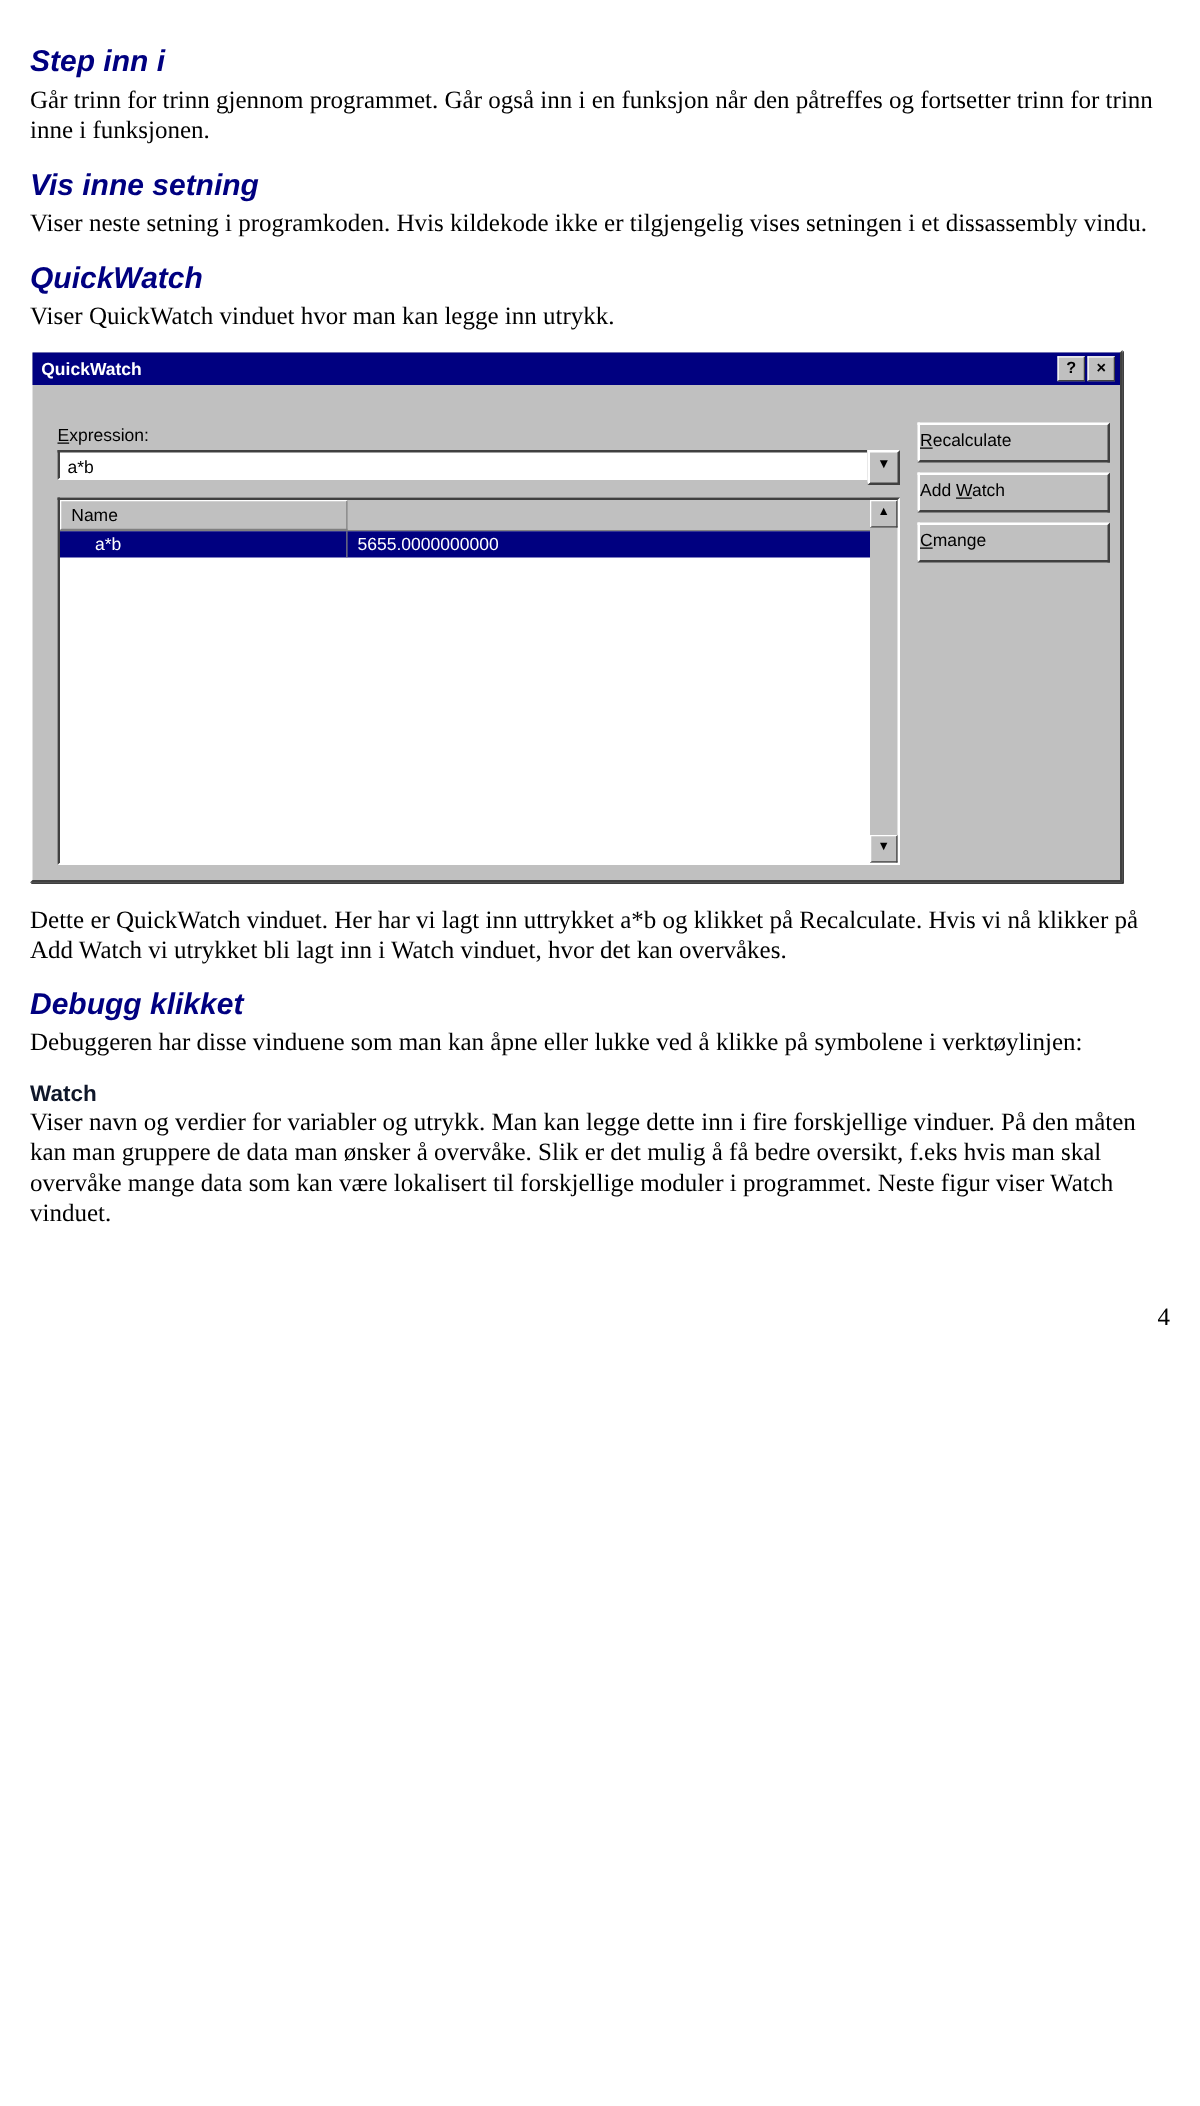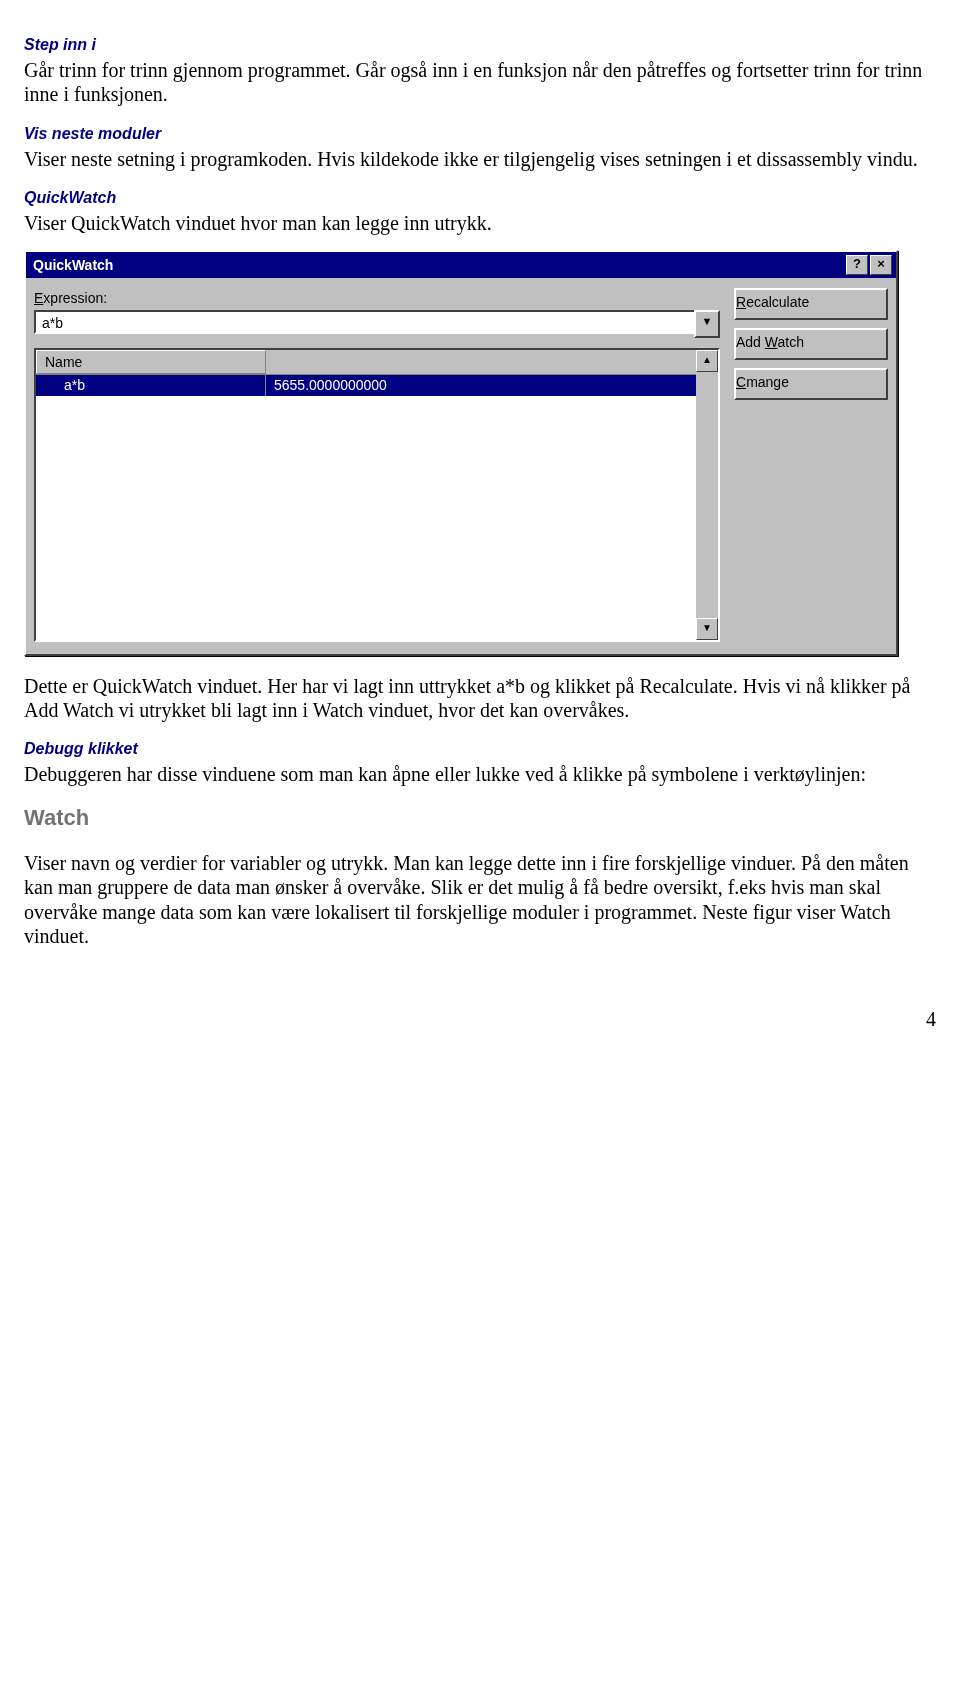--- a/index.html
+++ b/index.html
@@ -9,30 +9,30 @@
     font-size: 20px;
     color: #000;
     background: #fff;
     width: 960px;
     box-sizing: border-box;
   }
   h2.section {
     font-family: Arial, Helvetica, sans-serif;
     font-weight: bold;
     font-style: italic;
-    font-size: 16px;
+    font-size: 24px;
     color: #000080;
     margin: 18px 0 4px 0;
   }
   h2.subsection {
     font-family: Arial, Helvetica, sans-serif;
     font-weight: bold;
-    font-size: 22px;
-    color: #737373;
-    margin: 18px 0 20px 0;
+    font-size: 18px;
+    color: #0f172a;
+    margin: 18px 0 0 0;
   }
   p.body {
     margin: 0 0 14px 0;
     line-height: 1.22;
   }
   .page-num {
     text-align: right;
     font-size: 20px;
     margin-top: 60px;
   }
@@ -73,22 +73,23 @@
     border-bottom: 1px solid #404040;
     margin-left: 2px;
     color: #000;
     font-size: 13px;
     font-weight: bold;
     text-align: center;
     line-height: 16px;
     font-family: Arial, sans-serif;
   }
   .qw-body {
-    padding: 10px 12px 12px 8px;
-    display: flex;
+    padding: 10px 12px 12px 20px;
+    display: flex;
+    margin-top: 20px;
   }
   .qw-left {
     flex: 1;
     padding-right: 14px;
   }
   .qw-right {
     width: 150px;
   }
   .qw-label {
     display: block;
@@ -203,21 +204,21 @@
     font-size: 10px;
   }
   .qw-scrolltrack { flex: 1; }
 </style>
 </head>
 <body>
 
 <h2 class="section">Step inn i</h2>
 <p class="body">Går trinn for trinn gjennom programmet. Går også inn i en funksjon når den påtreffes og fortsetter trinn for trinn inne i funksjonen.</p>
 
-<h2 class="section">Vis neste moduler</h2>
+<h2 class="section">Vis inne setning</h2>
 <p class="body">Viser neste setning i programkoden. Hvis kildekode ikke er tilgjengelig vises setningen i et dissassembly vindu.</p>
 
 <h2 class="section">QuickWatch</h2>
 <p class="body">Viser QuickWatch vinduet hvor man kan legge inn utrykk.</p>
 
 <div class="qw-dialog">
   <div class="qw-titlebar">
     <span class="qw-title-text">QuickWatch</span>
     <div class="qw-titlebtn">?</div>
     <div class="qw-titlebtn">×</div>

